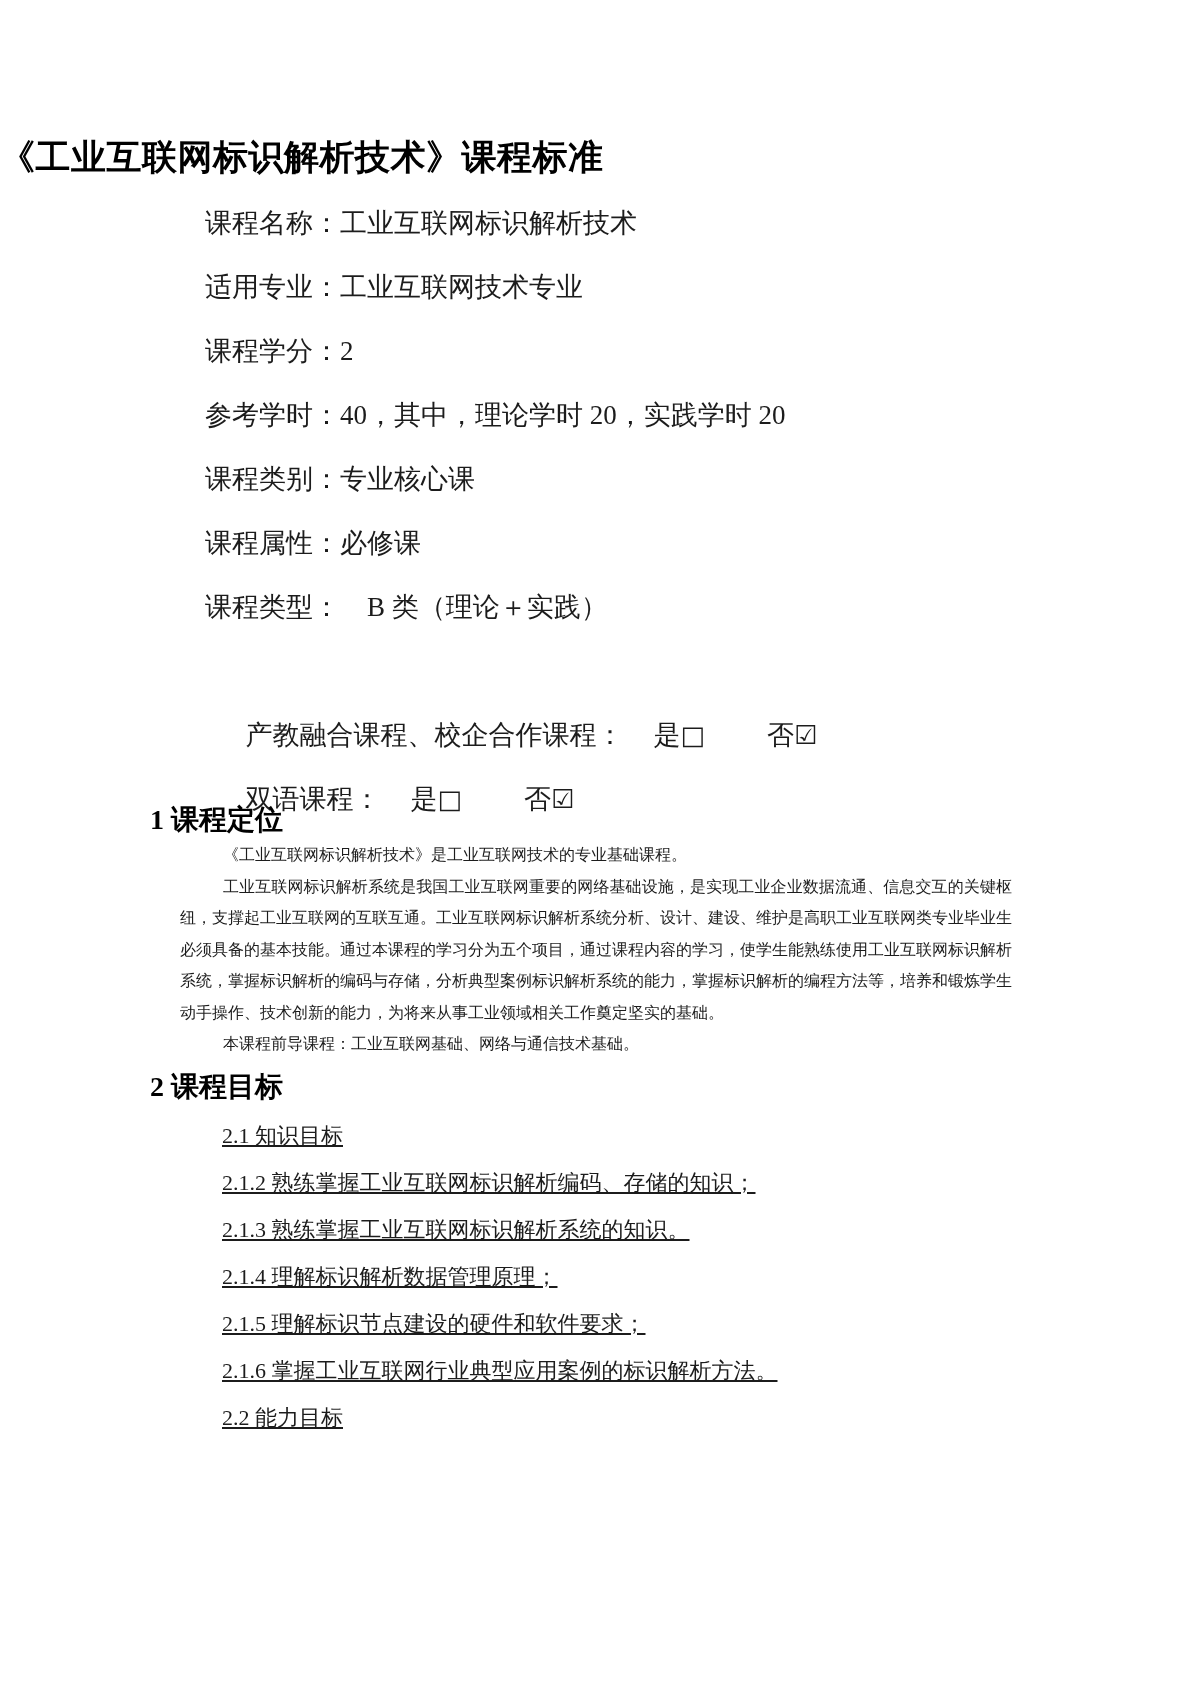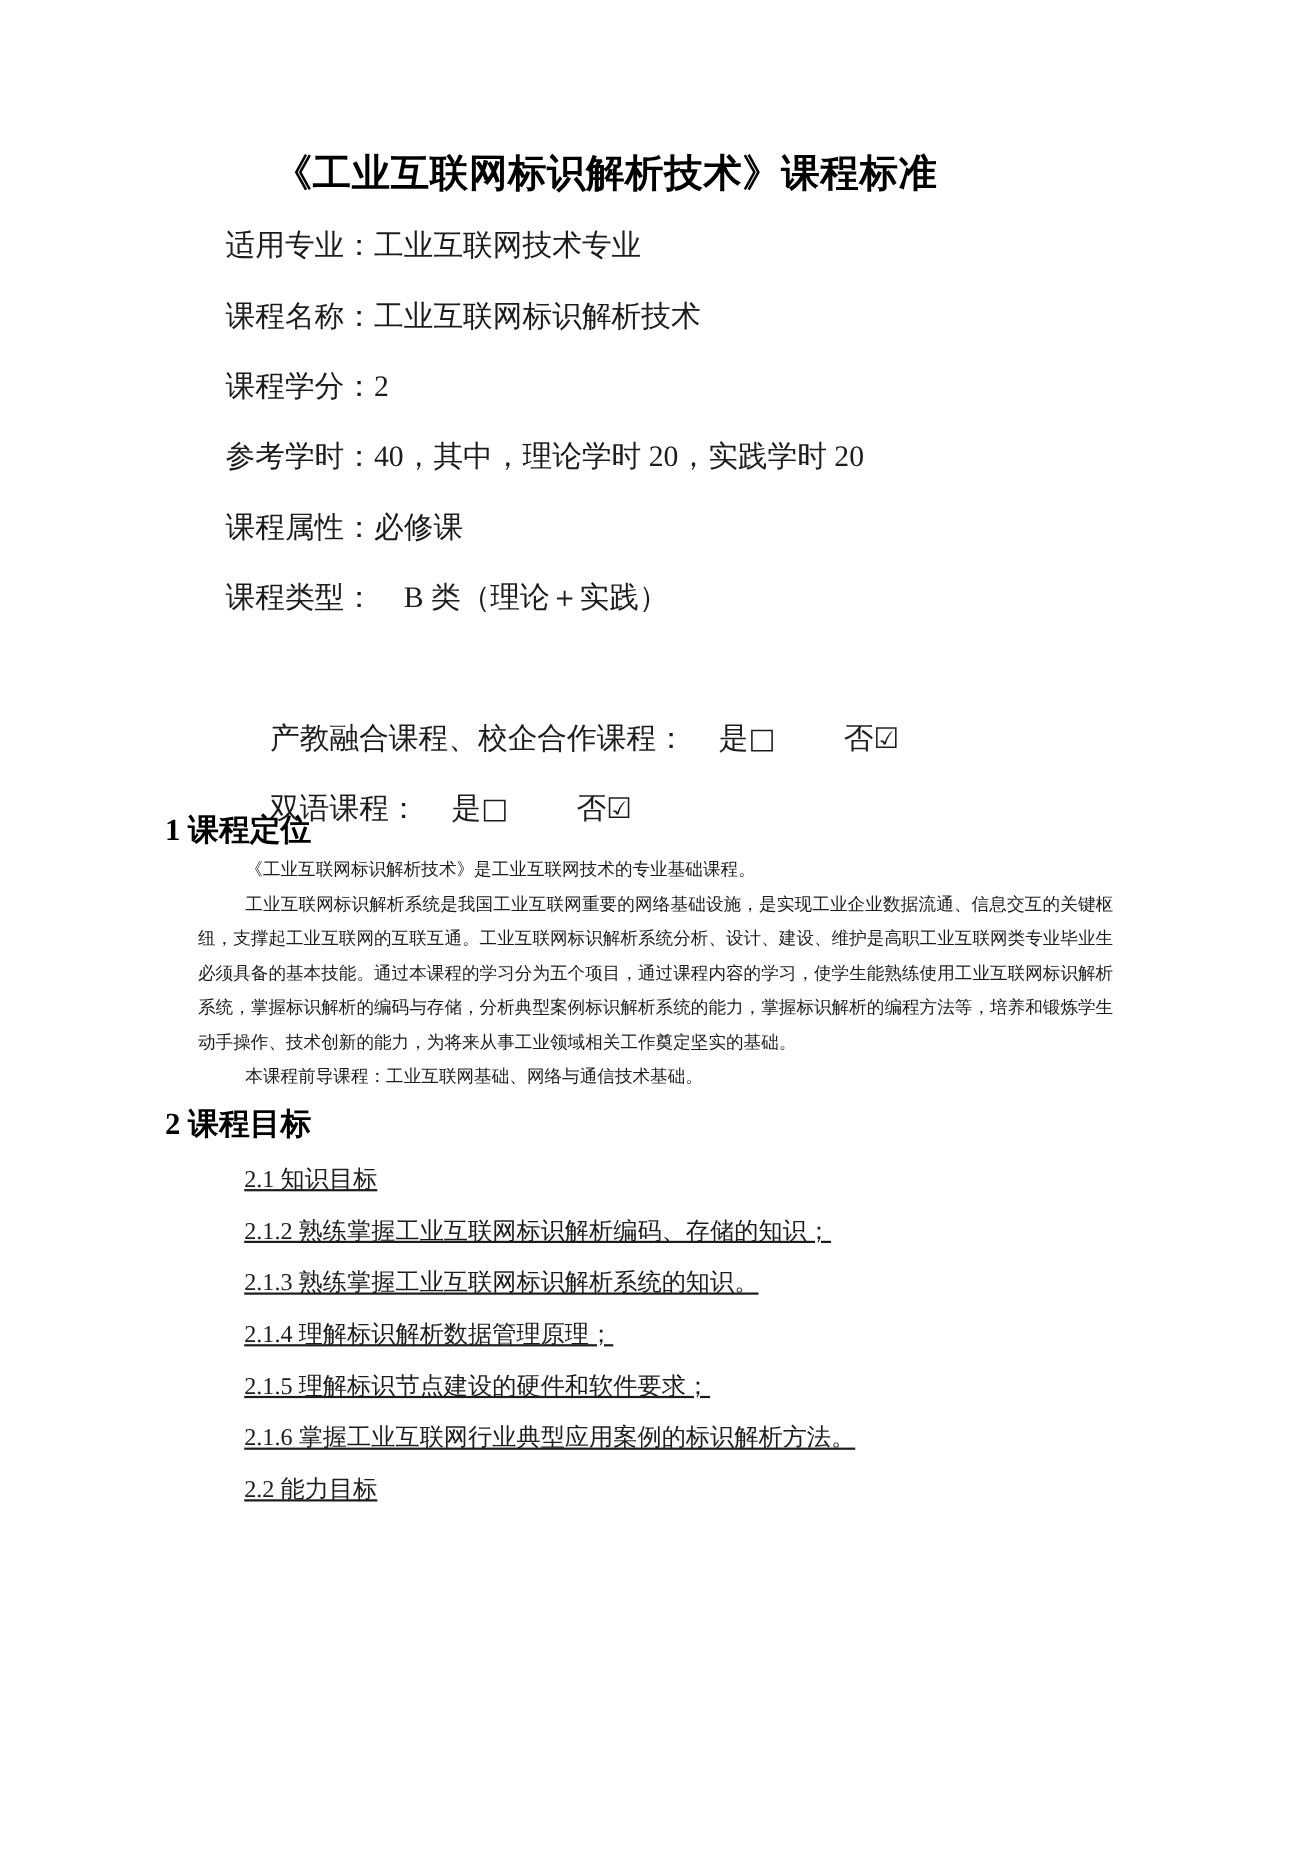--- a/index.html
+++ b/index.html
@@ -9,21 +9,20 @@
     height: 1683px;
     background: #ffffff;
     color: #1c1c1c;
     font-family: "Liberation Serif", "DejaVu Serif", serif;
     overflow: hidden;
   }
   .doc-title {
     margin: 0;
     padding-top: 137px;
     padding-right: 89px;
-    text-align: center;
     font-size: 35px;
     font-weight: bold;
     line-height: 42px;
     color: #000000;
     letter-spacing: 0.5px;
   }
   .meta {
     margin-top: 12px;
     padding-left: 205px;
   }
@@ -71,24 +70,25 @@
   }
 </style>
 </head>
 <body>
 
 <div class="page">
 
   <h1 class="doc-title">《工业互联网标识解析技术》课程标准</h1>
 
   <div class="meta">
+    <div class="meta-line">课程名称：工业互联网标识解析技术</div>
     <div class="meta-line">适用专业：工业互联网技术专业</div>
-    <div class="meta-line">课程名称：工业互联网标识解析技术</div>
     <div class="meta-line">课程学分：2</div>
     <div class="meta-line">参考学时：40，其中，理论学时 20，实践学时 20</div>
+    <div class="meta-line">课程类别：专业核心课</div>
     <div class="meta-line">课程属性：必修课</div>
     <div class="meta-line">课程类型：　B 类（理论＋实践）</div>
 
     <div class="meta-line">
       <span>产教融合课程、校企合作课程：</span><span class="gap-a"></span><span>是</span><span class="checkbox">□</span><span class="gap-b"></span><span>否</span><span class="checkbox">☑</span>
     </div>
 
     <div class="meta-line">
       <span>双语课程：</span><span class="gap-a"></span><span>是</span><span class="checkbox">□</span><span class="gap-b"></span><span>否</span><span class="checkbox">☑</span>
     </div>

